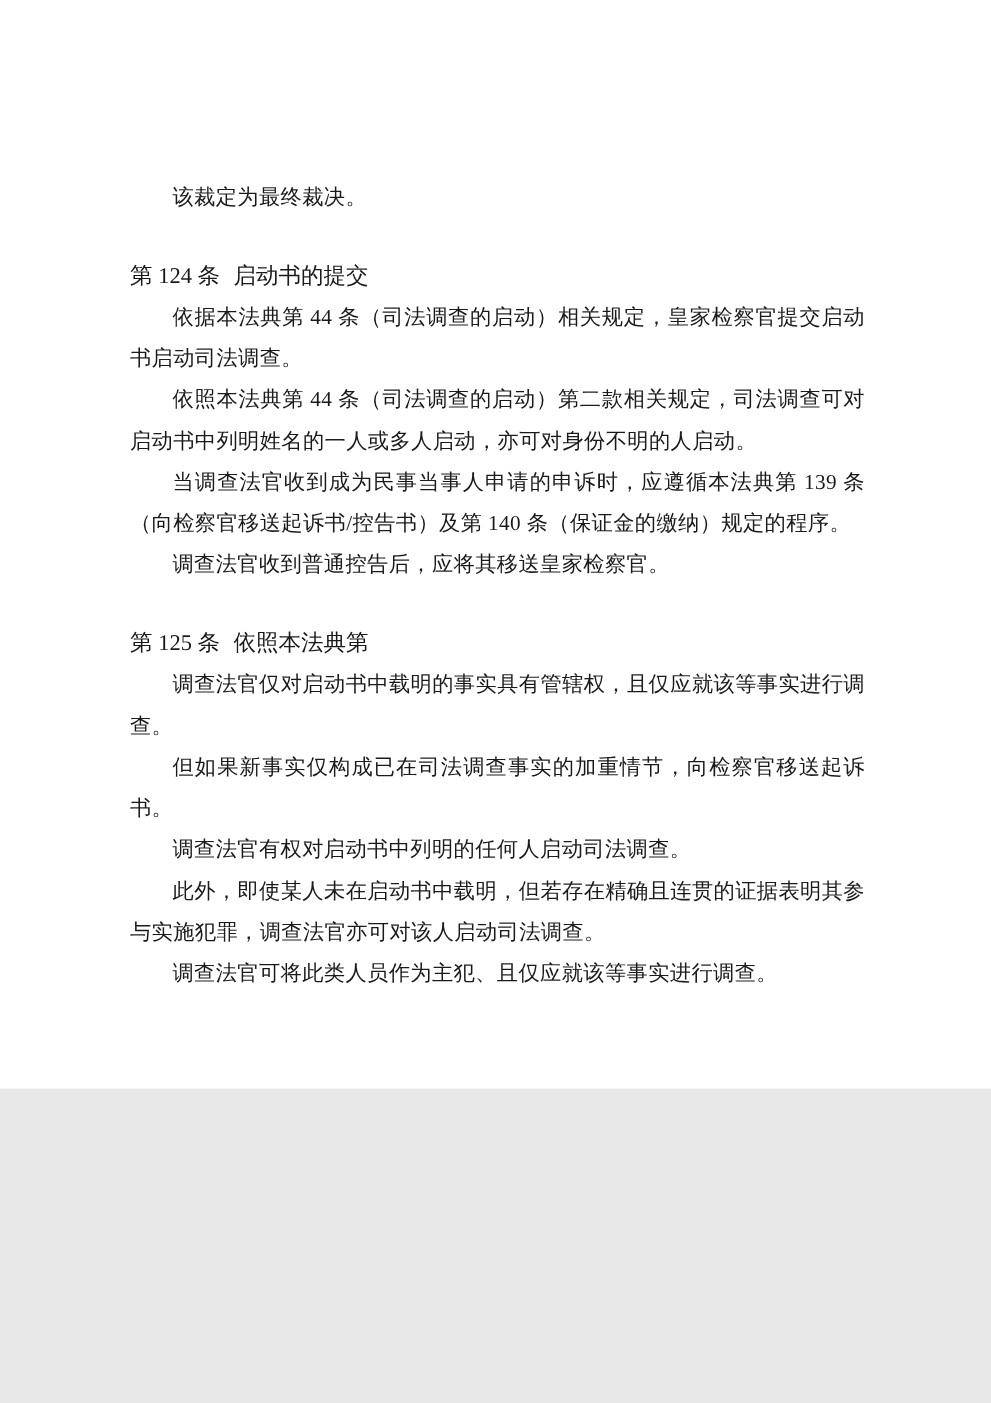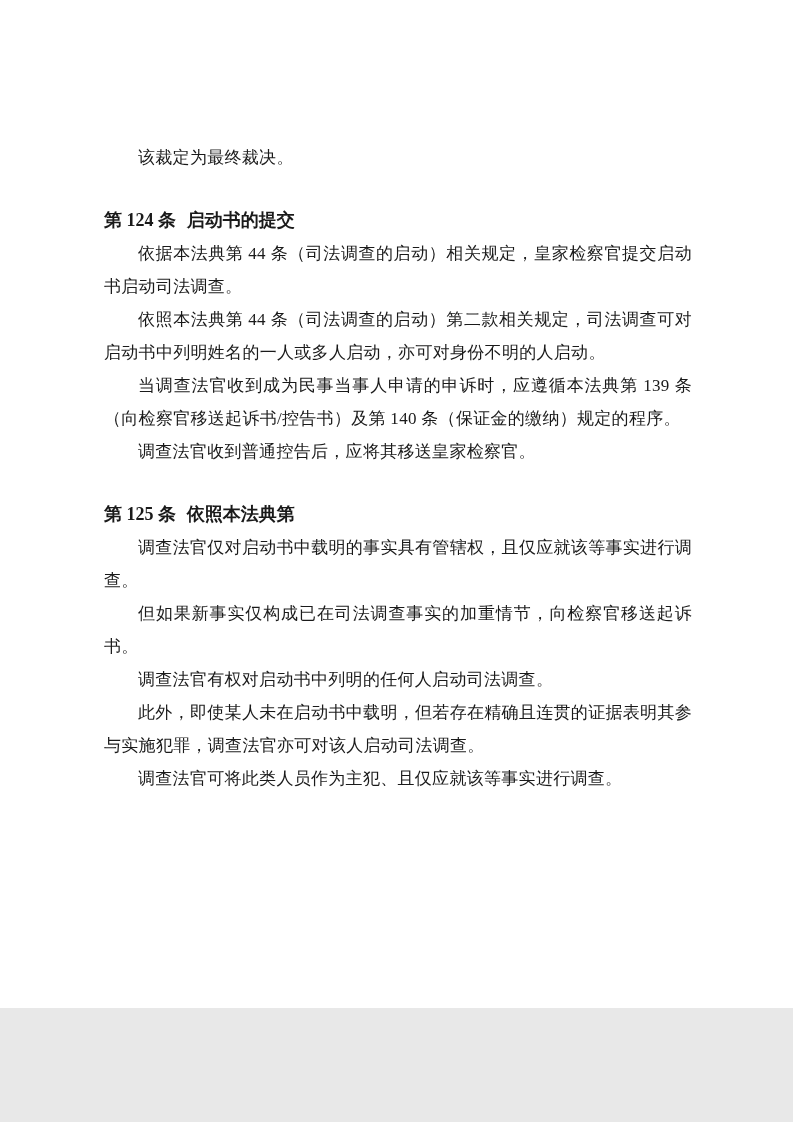--- a/index.html
+++ b/index.html
@@ -3,21 +3,21 @@
 <meta charset="utf-8">
 <style>
   html, body {
     margin: 0;
     padding: 0;
     background: #e8e8e8;
   }
   .sheet {
     position: relative;
     width: 793px;
-    height: 1008px;
+    height: 871px;
     margin: 0 auto;
     background: #ffffff;
     overflow: hidden;
     color: #1a1a1a;
     font-family: "Liberation Serif", "DejaVu Serif", serif;
   }
   .content {
     position: absolute;
     top: 141px;
     left: 104px;
@@ -28,21 +28,21 @@
     font-size: 17px;
     line-height: 33px;
     text-align: justify;
     text-indent: 2em;
     letter-spacing: 0.3px;
   }
   .heading {
     margin: 30px 0 0 0;
     font-size: 18px;
     line-height: 33px;
-    font-weight: bold;
+    font-weight: normal;
     text-align: left;
   }
   .heading .article-title {
     margin-left: 0.6em;
   }
   .pagenum {
     position: absolute;
     top: 1036px;
     left: 0;
     right: 0;

